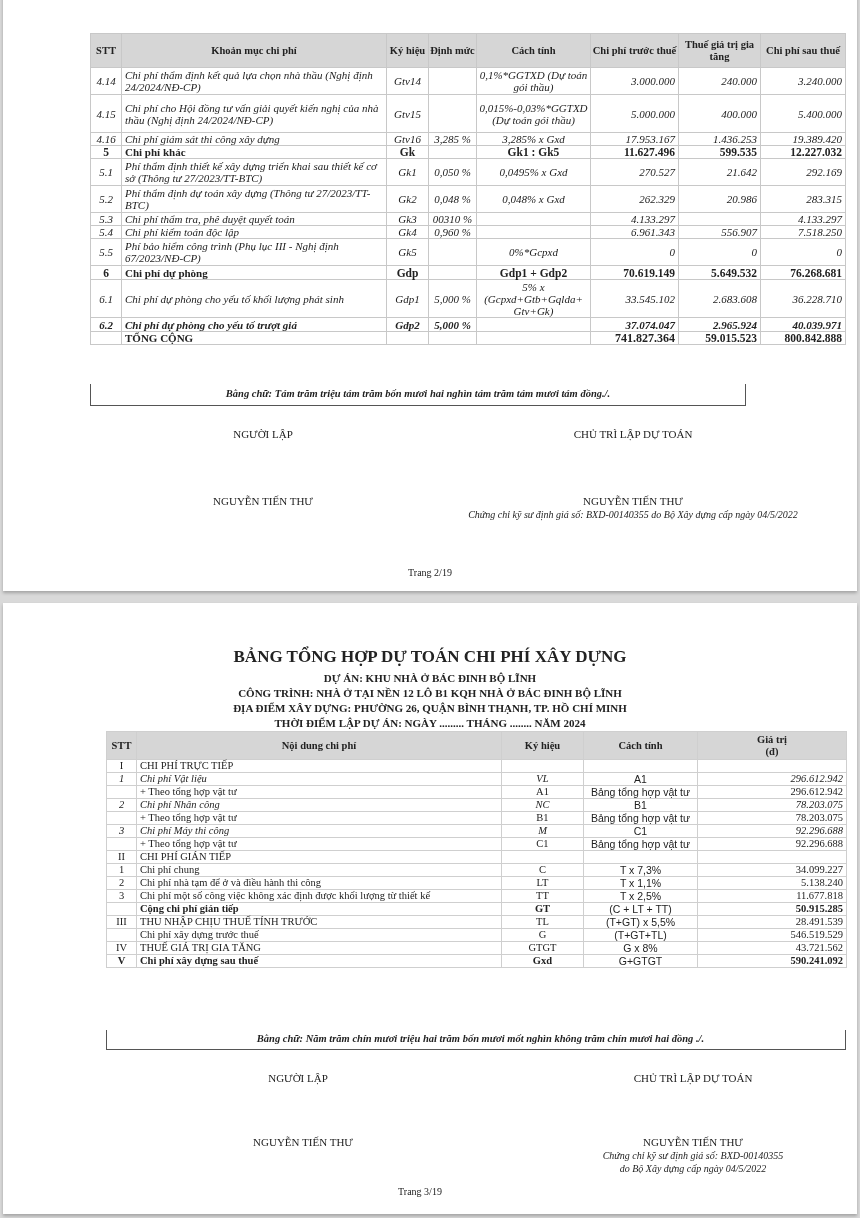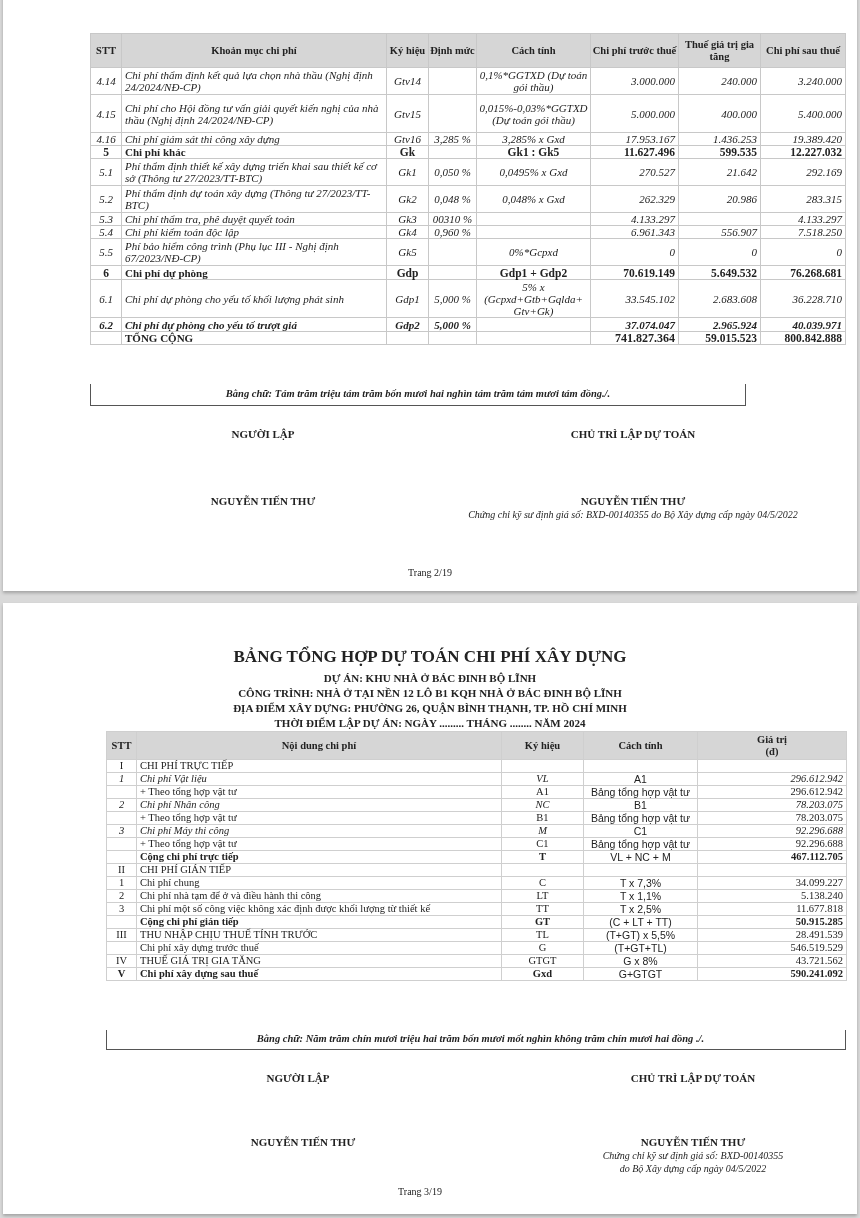--- a/index.html
+++ b/index.html
@@ -31,21 +31,21 @@
   
   #t1 { position: absolute; left: 87px; top: 43px; width: 755px; border: 1.5px solid #555; }
   #t1 td.vcol, #t1 th.vcol { border-left: 1.5px solid #444; }
   #t1 tr.sec td { font-weight: bold; font-style: normal; }
   .words-box {
     position: absolute; border: 1.5px solid #555; border-top: none;
     text-align: center; font-style: italic; font-weight: bold; font-size: 10.5px;
   }
   #words1 { left: 87px; top: 394px; width: 656px; height: 22px; line-height: 20px; }
 
-  .sig { position: absolute; font-weight: bold; font-size: 11px; text-align: center; }
+  .sig { position: absolute; font-weight: normal; font-size: 11px; text-align: center; }
   .cert { position: absolute; font-style: italic; font-size: 10px; text-align: center; }
   .pageno { position: absolute; font-size: 10px; text-align: center; width: 100px; }
 
   
   .title { position: absolute; left: 0; width: 854px; text-align: center; font-weight: bold; }
   #t2 { position: absolute; left: 103px; top: 128px; width: 740px; border: 1.5px solid #555; }
   #t2 td, #t2 th { border-color: #cfcfcf; height: 13px; font-size: 10.5px; }
   #t2 .vcol { border-left: 1.5px solid #444; }
   #words2 { left: 103px; top: 427px; width: 740px; height: 20px; line-height: 18px; padding-left: 9px; }
 </style>
@@ -290,27 +290,20 @@
           <td class="r vcol it">92.296.688</td>
         </tr>
         <tr>
           <td class="c "></td>
           <td class="l vcol"> + Theo tổng hợp vật tư</td>
           <td class="c vcol">C1</td>
           <td class="c sans vcol">Bảng tổng hợp vật tư</td>
           <td class="r vcol">92.296.688</td>
         </tr>
         <tr>
-          <td class="c  b"></td>
-          <td class="l vcol b">Cộng chi phí trực tiếp</td>
-          <td class="c vcol b">T</td>
-          <td class="c sans vcol">VL + NC + M</td>
-          <td class="r vcol b">467.112.705</td>
-        </tr>
-        <tr>
           <td class="c ">II</td>
           <td class="l vcol">CHI PHÍ GIÁN TIẾP</td>
           <td class="c vcol"></td>
           <td class="c sans vcol"></td>
           <td class="r vcol"></td>
         </tr>
         <tr>
           <td class="c ">1</td>
           <td class="l vcol">Chi phí chung</td>
           <td class="c vcol">C</td>

